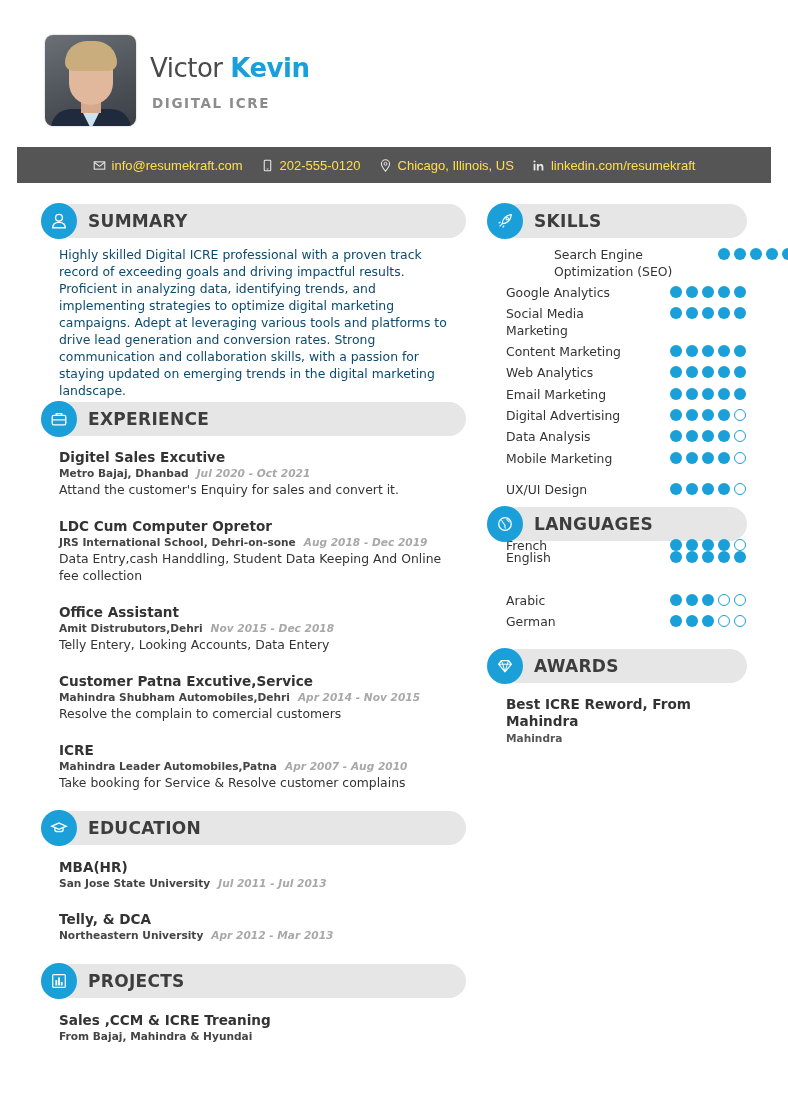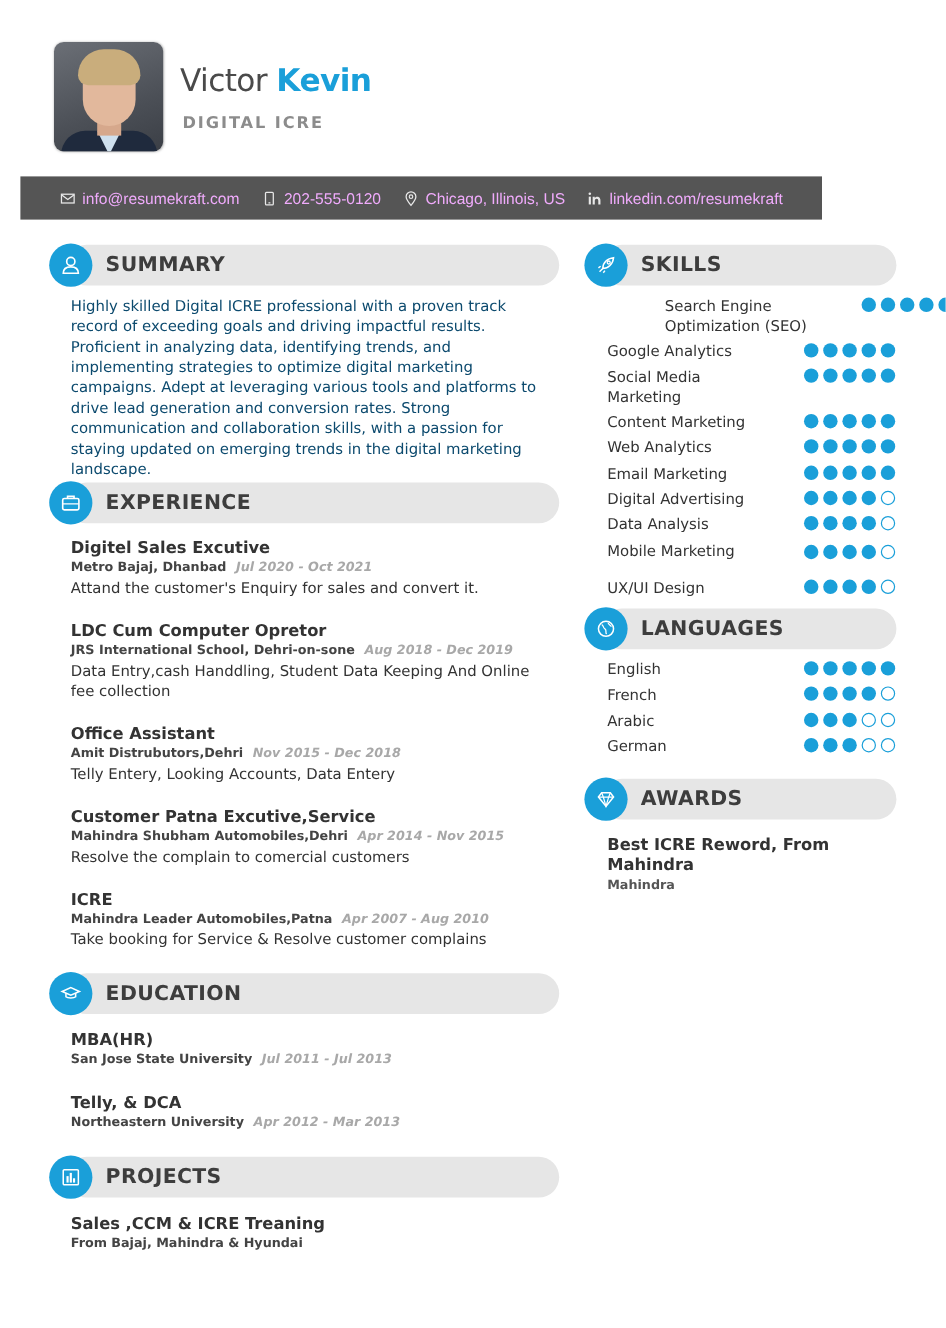--- a/index.html
+++ b/index.html
@@ -12,22 +12,22 @@
   .photo .hair { position: absolute; left: 20px; top: 6px; width: 52px; height: 30px; border-radius: 26px 26px 10px 10px; background: #c9ad7c; }
   .photo .face { position: absolute; left: 24px; top: 16px; width: 44px; height: 54px; border-radius: 20px 20px 24px 24px; background: #e2b89c; }
   .photo .neck { position: absolute; left: 36px; top: 64px; width: 20px; height: 14px; background: #d6a88c; }
   .photo .suit { position: absolute; left: 6px; top: 74px; width: 80px; height: 30px; border-radius: 20px 20px 0 0; background: #1f2a3d; }
   .photo .shirt { position: absolute; left: 36px; top: 74px; width: 20px; height: 20px; background: #cfe0ee; clip-path: polygon(0 0, 100% 0, 50% 100%); }
 
   .name { position: absolute; left: 150px; top: 48px; font-size: 26px; line-height: 40px; color: #4a4a4a; white-space: nowrap; font-family: "DejaVu Sans", sans-serif; letter-spacing: -0.5px; }
   .name .last { color: #1a9fd9; font-weight: bold; }
   .title { position: absolute; left: 152px; top: 95px; font-size: 13.5px; letter-spacing: 1.6px; color: #8c8c8c; font-weight: bold; font-family: "DejaVu Sans", sans-serif; }
 
-  .contact-bar { position: absolute; left: 17px; top: 147px; width: 668px; height: 36px; background: #555555;
-                 display: flex; align-items: center; justify-content: center; gap: 18px; color: #f0abfc; font-size: 13px; font-family: "Liberation Sans", sans-serif; }
+  .contact-bar { position: absolute; left: 17px; top: 147px; width: 754px; height: 36px; background: #555555;
+                 display: flex; align-items: center; justify-content: center; gap: 18px; color: #fde047; font-size: 13px; font-family: "Liberation Sans", sans-serif; }
   .contact-item { display: flex; align-items: center; gap: 6px; white-space: nowrap; }
   .contact-item svg { width: 13px; height: 13px; }
 
   .sec-head { position: absolute; height: 34px; display: flex; align-items: center; }
   .sec-pill { position: absolute; left: 14px; right: 0; top: 0; height: 34px; background: #e6e6e6; border-radius: 17px; }
   .sec-icon { position: absolute; left: 0; top: -1px; width: 36px; height: 36px; border-radius: 50%; background: #1a9fd9; display: flex; align-items: center; justify-content: center; z-index: 2; }
   .sec-icon svg { width: 18px; height: 18px; }
   .sec-title { position: absolute; left: 47px; top: 7px; font-size: 17px; font-weight: bold; color: #3d3d3d; letter-spacing: 0.3px; z-index: 2; font-family: "DejaVu Sans", sans-serif; }
 
   .left { position: absolute; left: 59px; width: 400px; }
@@ -270,21 +270,21 @@
     <div class="skill-row" style="top: 428px;">
       <div class="skill-name">Data Analysis</div>
       <div class="dots">
         <span class="dot"></span>
         <span class="dot"></span>
         <span class="dot"></span>
         <span class="dot"></span>
         <span class="dot empty"></span>
       </div>
     </div>
-    <div class="skill-row" style="top: 450px; align-items: center;">
+    <div class="skill-row" style="top: 450px;">
       <div class="skill-name">Mobile Marketing</div>
       <div class="dots">
         <span class="dot"></span>
         <span class="dot"></span>
         <span class="dot"></span>
         <span class="dot"></span>
         <span class="dot empty"></span>
       </div>
     </div>
     <div class="skill-row" style="top: 481px;">
@@ -314,21 +314,21 @@
     <div class="skill-row" style="top: 549px;">
       <div class="skill-name">English</div>
       <div class="dots">
         <span class="dot"></span>
         <span class="dot"></span>
         <span class="dot"></span>
         <span class="dot"></span>
         <span class="dot"></span>
       </div>
     </div>
-    <div class="skill-row" style="top: 570px;">
+    <div class="skill-row" style="top: 537px;">
       <div class="skill-name">French</div>
       <div class="dots">
         <span class="dot"></span>
         <span class="dot"></span>
         <span class="dot"></span>
         <span class="dot"></span>
         <span class="dot empty"></span>
       </div>
     </div>
     <div class="skill-row" style="top: 592px;">

